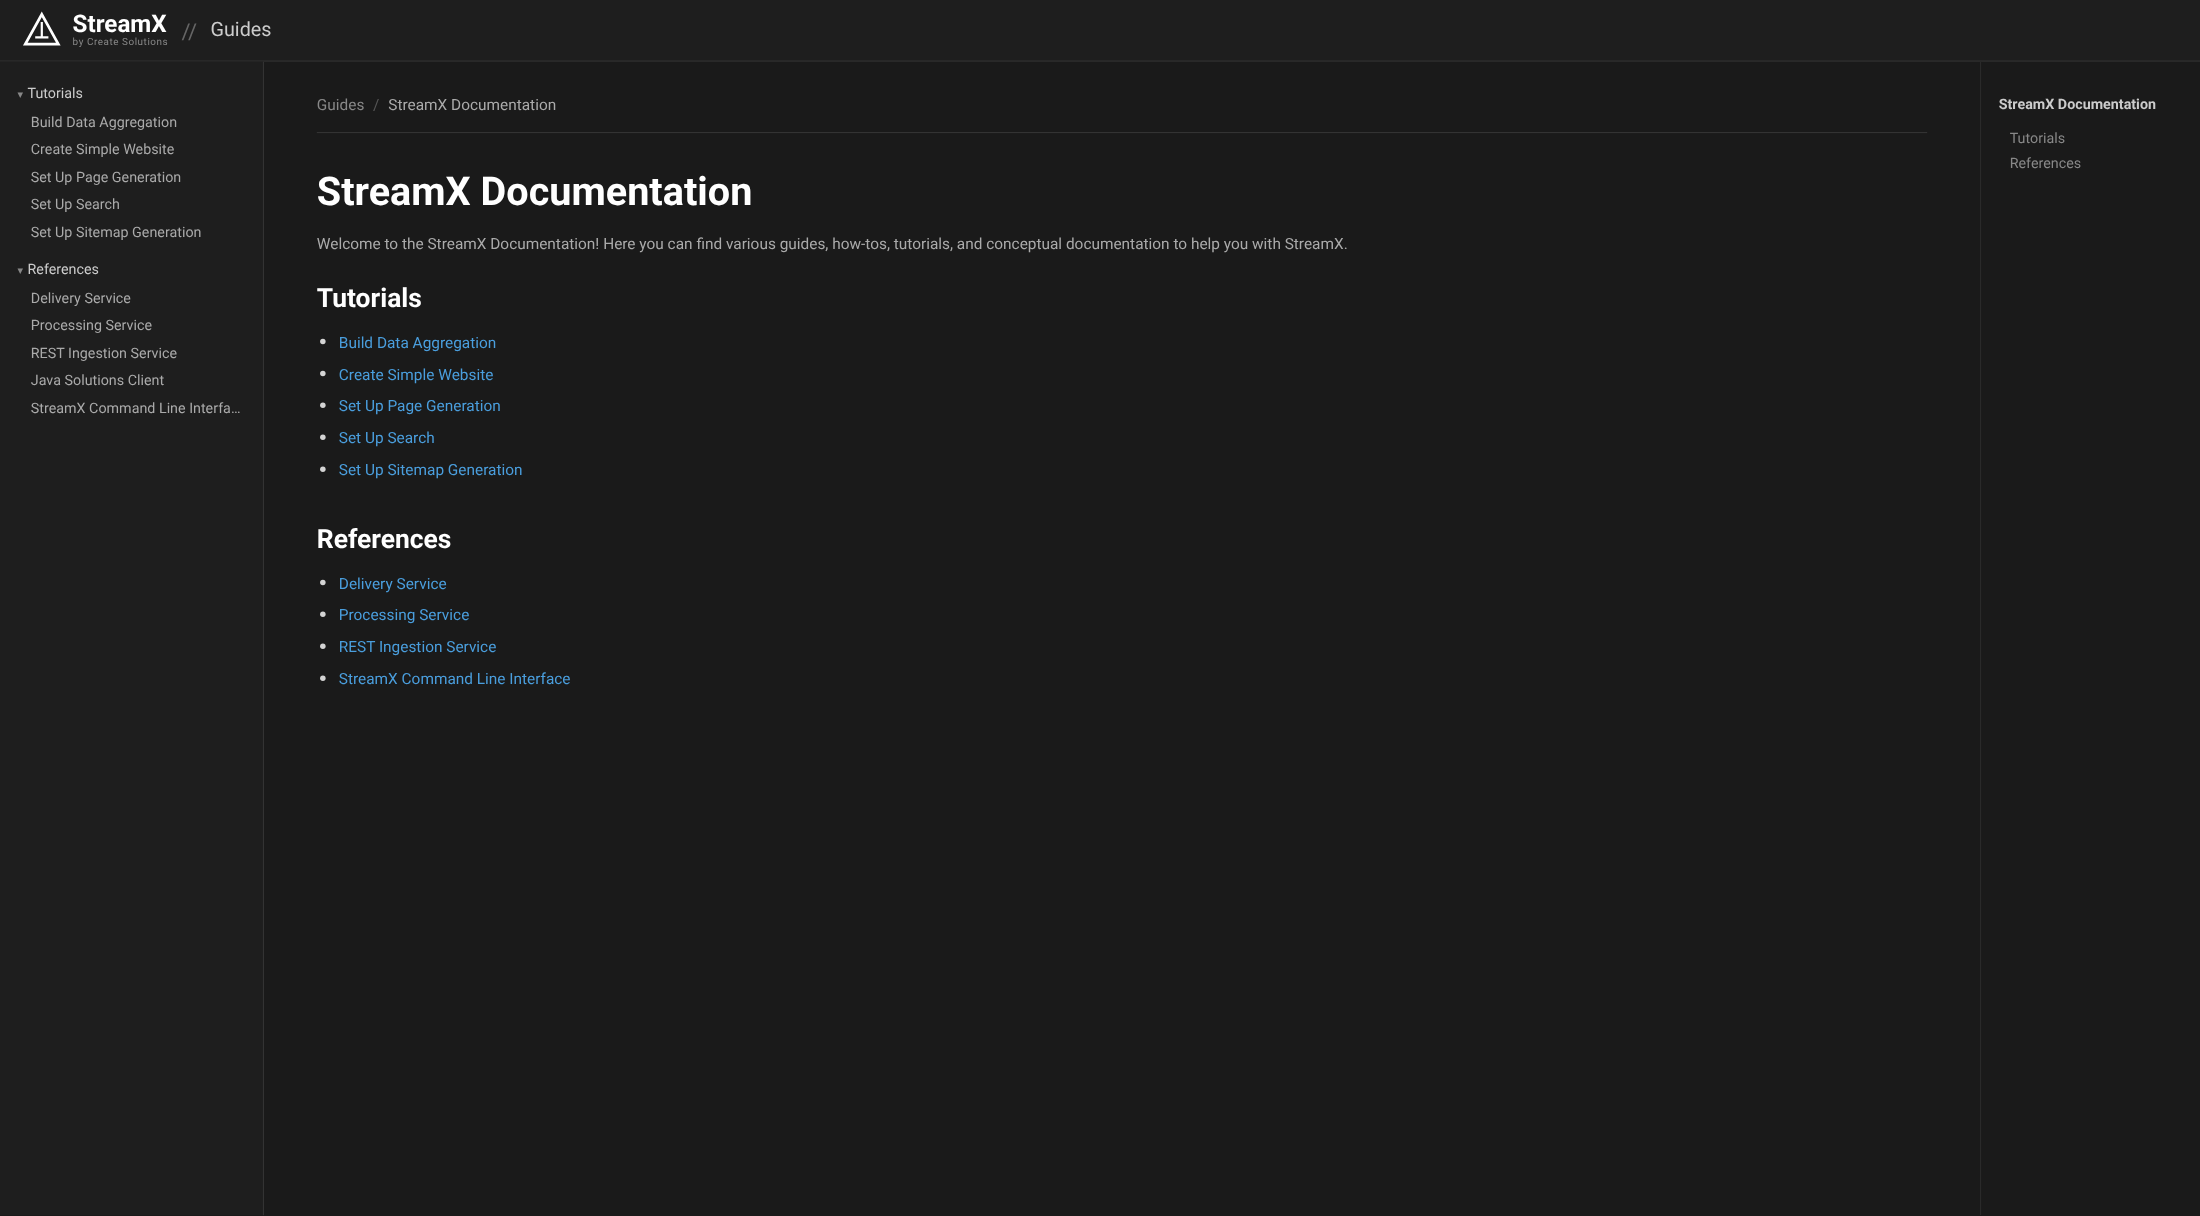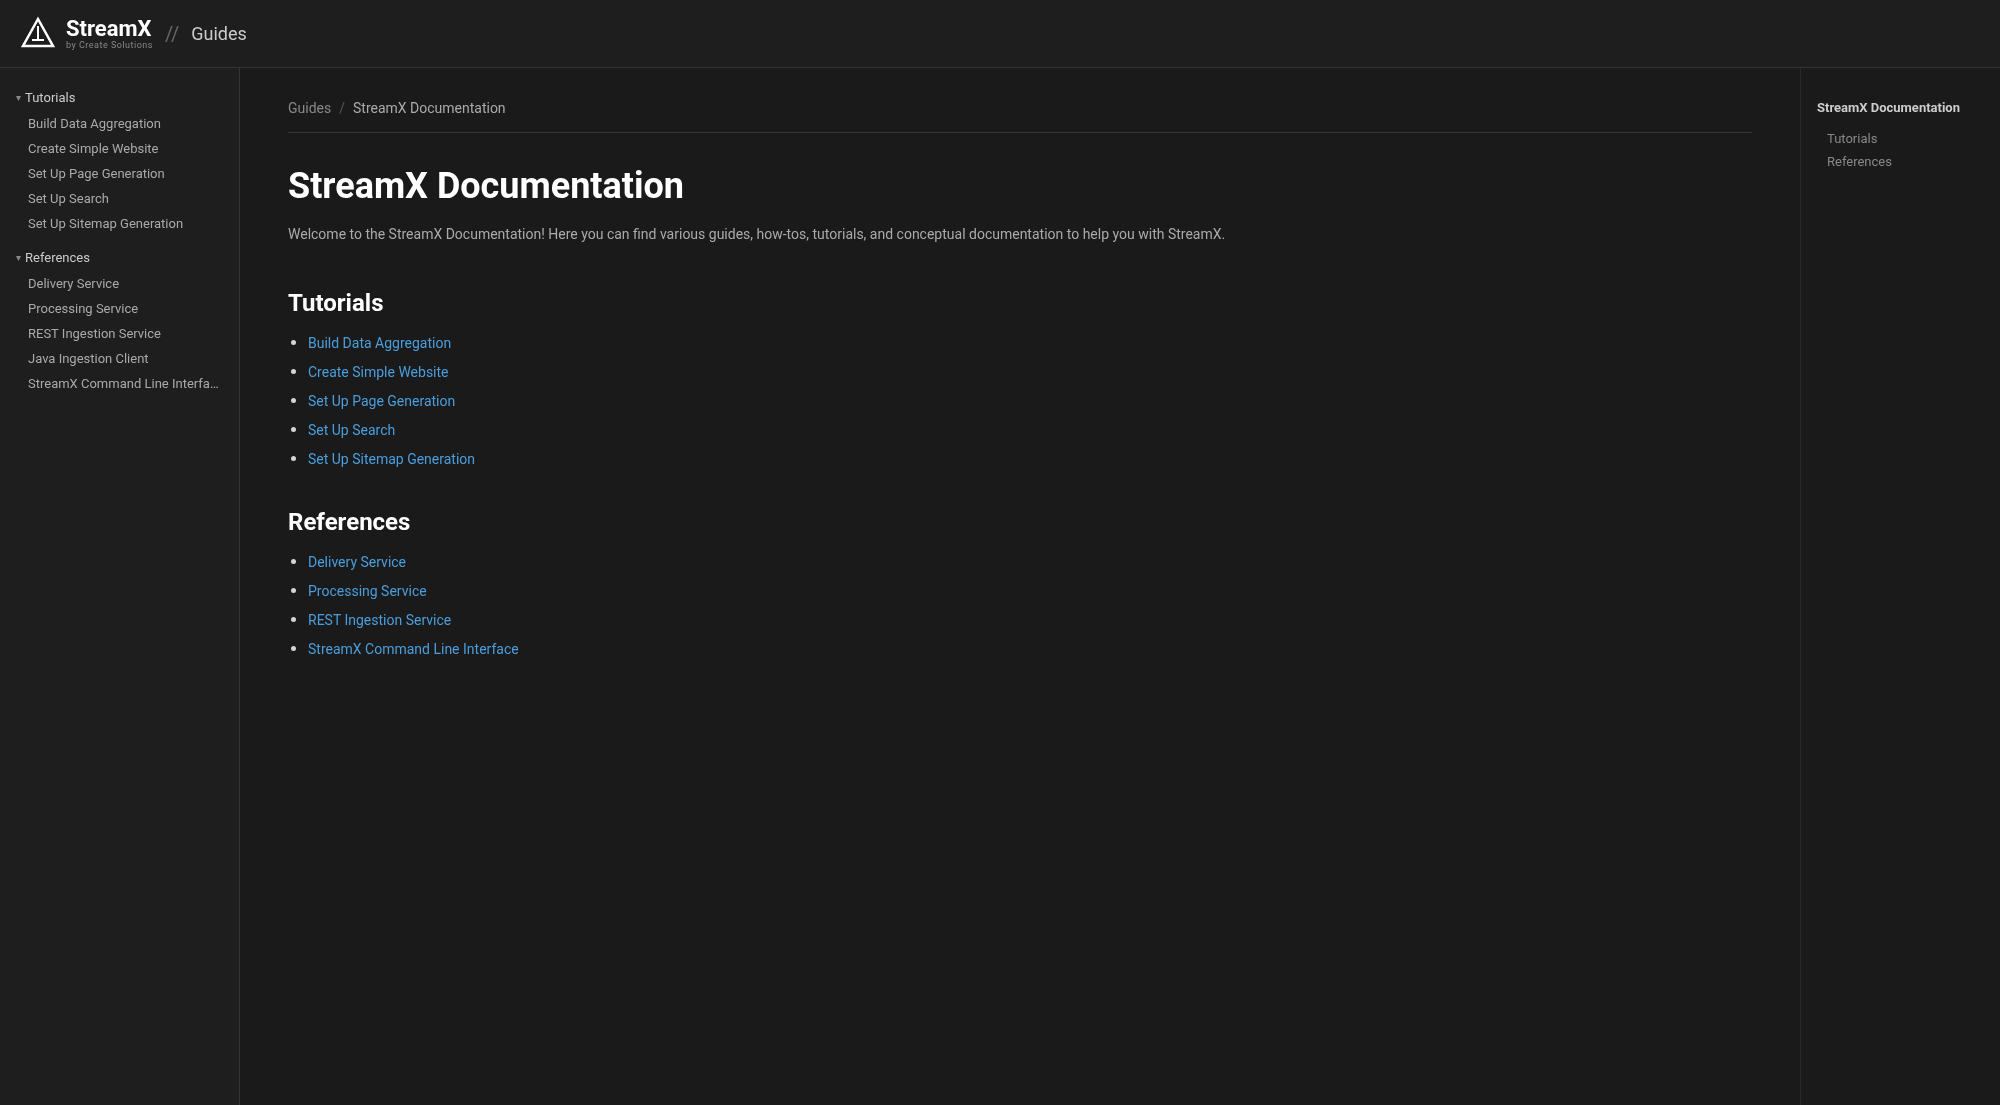--- a/index.html
+++ b/index.html
@@ -15,21 +15,21 @@
       width: 2000px;
       min-height: 1105px;
       display: flex;
       flex-direction: column;
     }
 
     
     .header {
       background-color: #1e1e1e;
       border-bottom: 1px solid #333;
-      height: 68px;
+      height: 56px;
       display: flex;
       align-items: center;
       padding: 12px 20px;
       flex-shrink: 0;
     }
 
     .header-logo {
       display: flex;
       align-items: center;
       gap: 10px;
@@ -157,21 +157,21 @@
       font-size: 36px;
       font-weight: 700;
       color: #ffffff;
       margin-bottom: 16px;
     }
 
     .page-description {
       font-size: 14px;
       color: #aaaaaa;
       line-height: 1.6;
-      margin-bottom: 44px;
+      margin-bottom: 24px;
     }
 
     
     .section-heading {
       font-size: 24px;
       font-weight: 700;
       color: #ffffff;
       margin-bottom: 16px;
     }
 
@@ -252,21 +252,21 @@
     </div>
 
     <div class="sidebar-section">
       <div class="sidebar-section-header">
         <span class="chevron">▾</span>
         <span>References</span>
       </div>
       <div class="sidebar-item">Delivery Service</div>
       <div class="sidebar-item">Processing Service</div>
       <div class="sidebar-item">REST Ingestion Service</div>
-      <div class="sidebar-item">Java Ingestion Client</div>
+      <div class="sidebar-item">Java Solutions Client</div>
       <div class="sidebar-item">StreamX Command Line Interface</div>
     </div>
   </nav>
 
   <div class="main-content">
     <div class="content-area">
 
       <div class="breadcrumb">
         <span class="breadcrumb-link">Guides</span>
         <span class="breadcrumb-separator">/</span>

